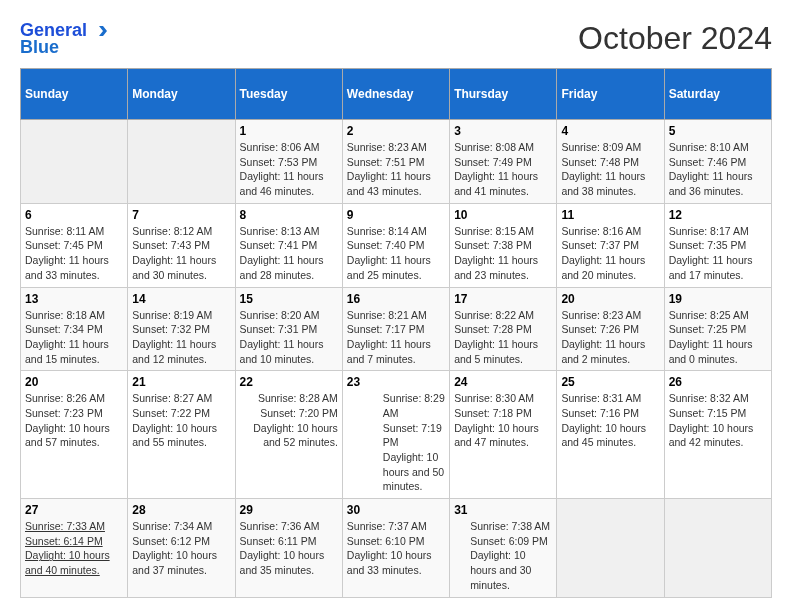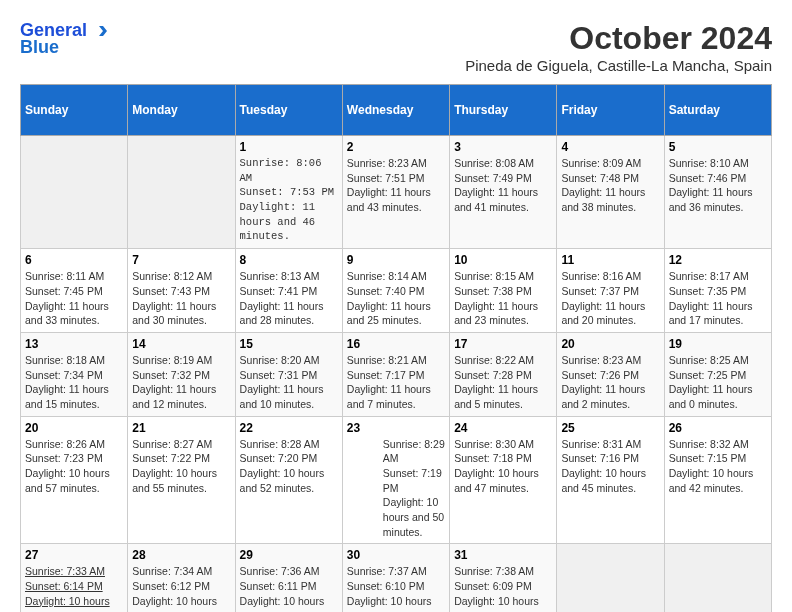--- a/index.html
+++ b/index.html
@@ -24,21 +24,21 @@
     .logo-text-row {
       display: flex;
       align-items: center;
       gap: 2px;
     }
     .title-section {
       text-align: right;
     }
     .month-title {
       font-size: 32px;
-      font-weight: bold;
+      font-weight: normal;
       color: #333;
     }
     .location {
       font-size: 15px;
       color: #333;
     }
     table {
       width: 100%;
       border-collapse: collapse;
       font-size: 11px;
@@ -93,21 +93,20 @@
     <div class="logo-text-row">
       <span style="font-size:18px;font-weight:bold;color:#1d4ed8;">General</span>
       <svg width="18" height="18" viewBox="0 0 18 18">
         <polygon points="14,4 18,9 14,14 10,14 14,9 10,4" fill="#1a6dcc"></polygon>
       </svg>
     </div>
     <span style="font-size:18px;font-weight:bold;color:#1a6dcc;margin-top:-4px;">Blue</span>
   </div>
   <div class="title-section">
     <div class="month-title">October 2024</div>
-    <div class="location">Pineda de Giguela, Castille-La Mancha, Spain</div>
   </div>
 </div>
 
 <table>
   <thead>
     <tr>
     <th>Sunday</th>
         <th>Monday</th>
         <th>Tuesday</th>
         <th>Wednesday</th>
@@ -115,21 +114,21 @@
         <th>Friday</th>
         <th>Saturday</th>
       </tr>
   </thead>
   <tbody id="calendar-body">
   <tr>
         <td class="empty-cell"></td>
         <td class="empty-cell"></td>
         <td>
           <span class="day-num">1</span>
-          <div class="day-content" style="white-space: pre-line; font-family: Liberation Mono, monospace;">Sunrise: 8:06 AM
+          <div class="day-content" style="white-space: pre-line;">Sunrise: 8:06 AM
 Sunset: 7:53 PM
 Daylight: 11 hours and 46 minutes.</div>
         </td>
         <td>
           <span class="day-num">2</span>
           <div class="day-content" style="white-space: pre-line;">Sunrise: 8:23 AM
 Sunset: 7:51 PM
 Daylight: 11 hours and 43 minutes.</div>
         </td>
         <td>
@@ -247,21 +246,21 @@
 Daylight: 10 hours and 57 minutes.</div>
         </td>
         <td>
           <span class="day-num">21</span>
           <div class="day-content" style="white-space: pre-line;">Sunrise: 8:27 AM
 Sunset: 7:22 PM
 Daylight: 10 hours and 55 minutes.</div>
         </td>
         <td>
           <span class="day-num">22</span>
-          <div class="day-content" style="white-space: pre-line;">Sunrise: 8:28 AM
+          <div class="day-content" style="white-space: pre-line; text-align: right;">Sunrise: 8:28 AM
 Sunset: 7:20 PM
 Daylight: 10 hours and 52 minutes.</div>
         </td>
         <td>
           <span class="day-num">23</span>
           <div class="day-content" style="white-space: pre-line; margin-left: 36px;">Sunrise: 8:29 AM
 Sunset: 7:19 PM
 Daylight: 10 hours and 50 minutes.</div>
         </td>
         <td>
@@ -303,21 +302,21 @@
 Daylight: 10 hours and 35 minutes.</div>
         </td>
         <td>
           <span class="day-num">30</span>
           <div class="day-content" style="white-space: pre-line;">Sunrise: 7:37 AM
 Sunset: 6:10 PM
 Daylight: 10 hours and 33 minutes.</div>
         </td>
         <td>
           <span class="day-num">31</span>
-          <div class="day-content" style="white-space: pre-line;">Sunrise: 7:38 AM
+          <div class="day-content" style="white-space: pre-line; margin-left: 16px;">Sunrise: 7:38 AM
 Sunset: 6:09 PM
 Daylight: 10 hours and 30 minutes.</div>
         </td>
         <td class="empty-cell"></td>
         <td class="empty-cell"></td>
       </tr>
     </tbody>
 </table>
 
 </body></html>

